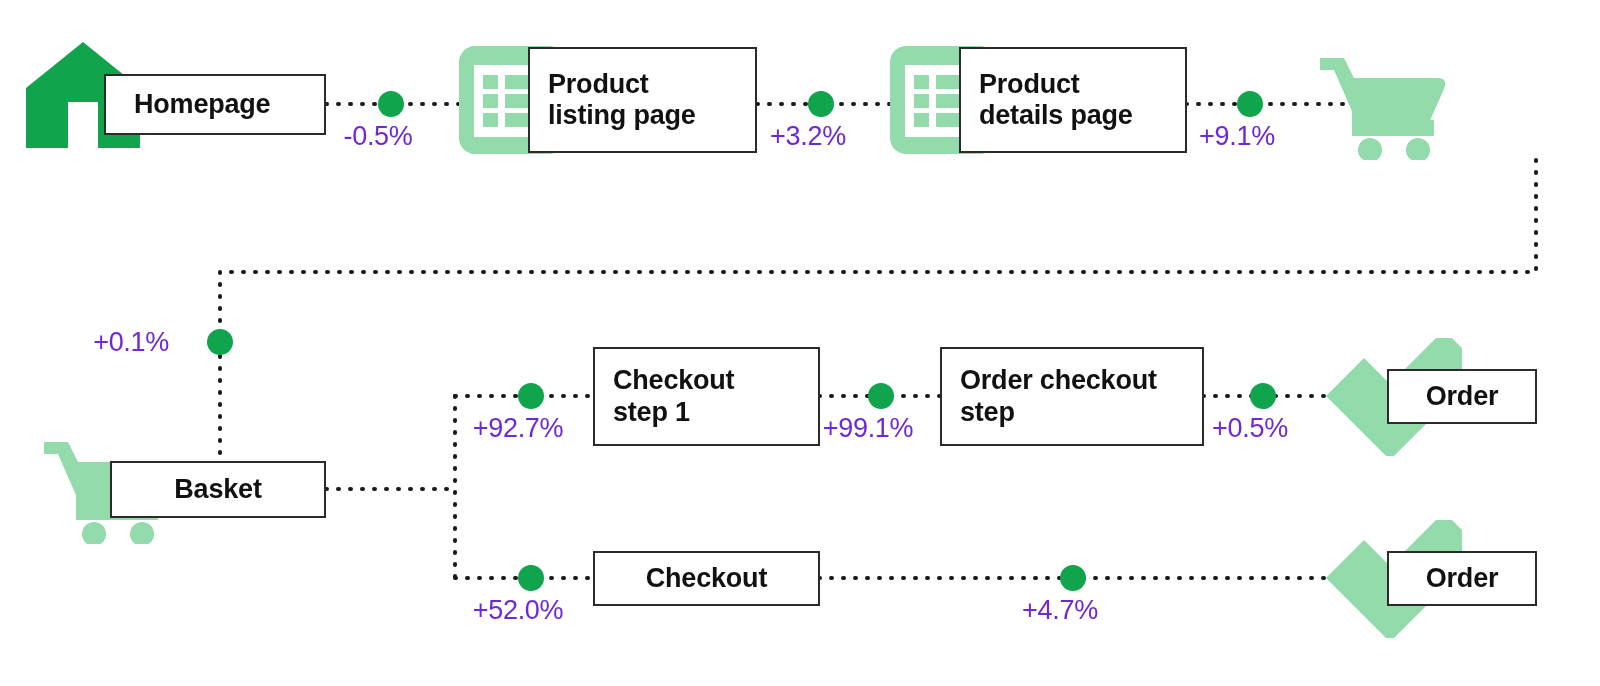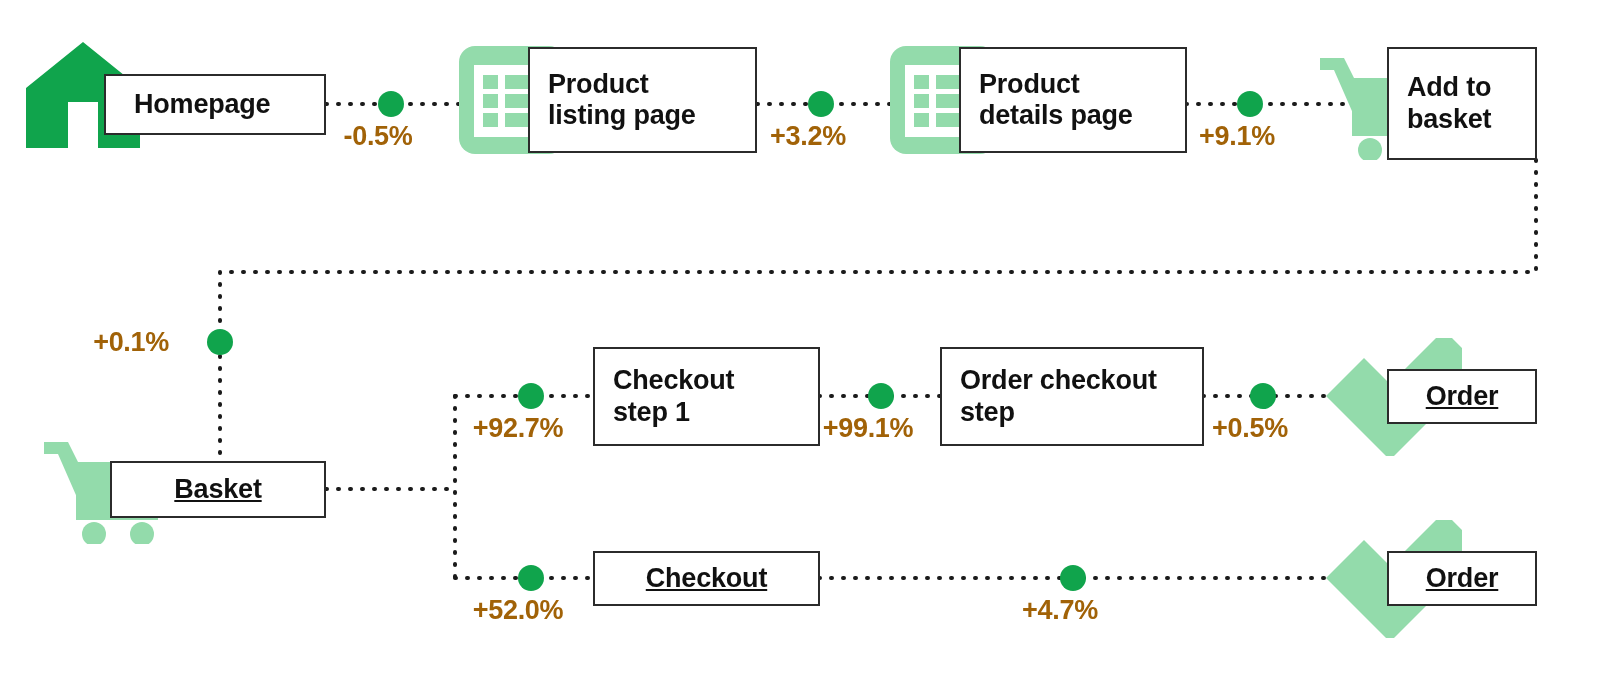--- a/index.html
+++ b/index.html
@@ -43,40 +43,39 @@
     font-weight: 700;
     color: #111111;
     line-height: 1.16;
     letter-spacing: -0.2px;
     white-space: pre-line;
   }
   .node.center .label {
     width: 100%;
     text-align: center;
     padding-right: 18px;
-    text-decoration: underline;
   }
 
   
   .marker {
     position: absolute;
     z-index: 7;
   }
   .marker .dot {
     position: absolute;
     width: 26px;
     height: 26px;
     border-radius: 50%;
     left: 0; top: 0;
   }
   .marker .delta {
     position: absolute;
     font-size: 27px;
-    font-weight: 700;
-    color: #a16207;
+    font-weight: 400;
+    color: #6d28d9;
     white-space: nowrap;
     letter-spacing: -0.3px;
   }
   .marker .delta.below {
     top: 30px;
     left: 50%;
     transform: translateX(-50%);
   }
   .marker .delta.left {
     top: 0px;
@@ -189,24 +188,20 @@
   <div class="node" style="left:528px; top:47px; width:229px; height:106px;">
     <span class="label">Product
 listing page</span>
   </div>
 
   <div class="node" style="left:959px; top:47px; width:228px; height:106px;">
     <span class="label">Product
 details page</span>
   </div>
 
-  <div class="node" style="left:1387px; top:47px; width:150px; height:113px;">
-    <span class="label">Add to
-basket</span>
-  </div>
 
   <div class="node center" style="left:110px; top:461px; width:216px; height:57px;">
     <span class="label">Basket</span>
   </div>
 
   <div class="node" style="left:593px; top:347px; width:227px; height:99px;">
     <span class="label">Checkout
 step 1</span>
   </div>
 

